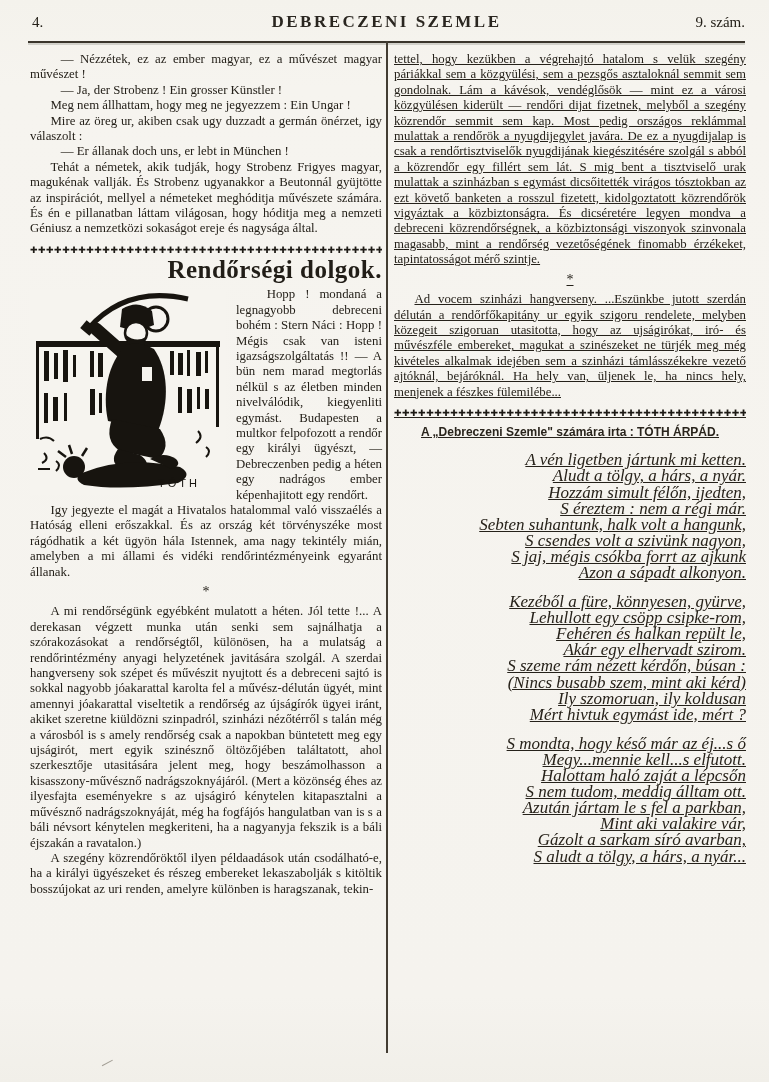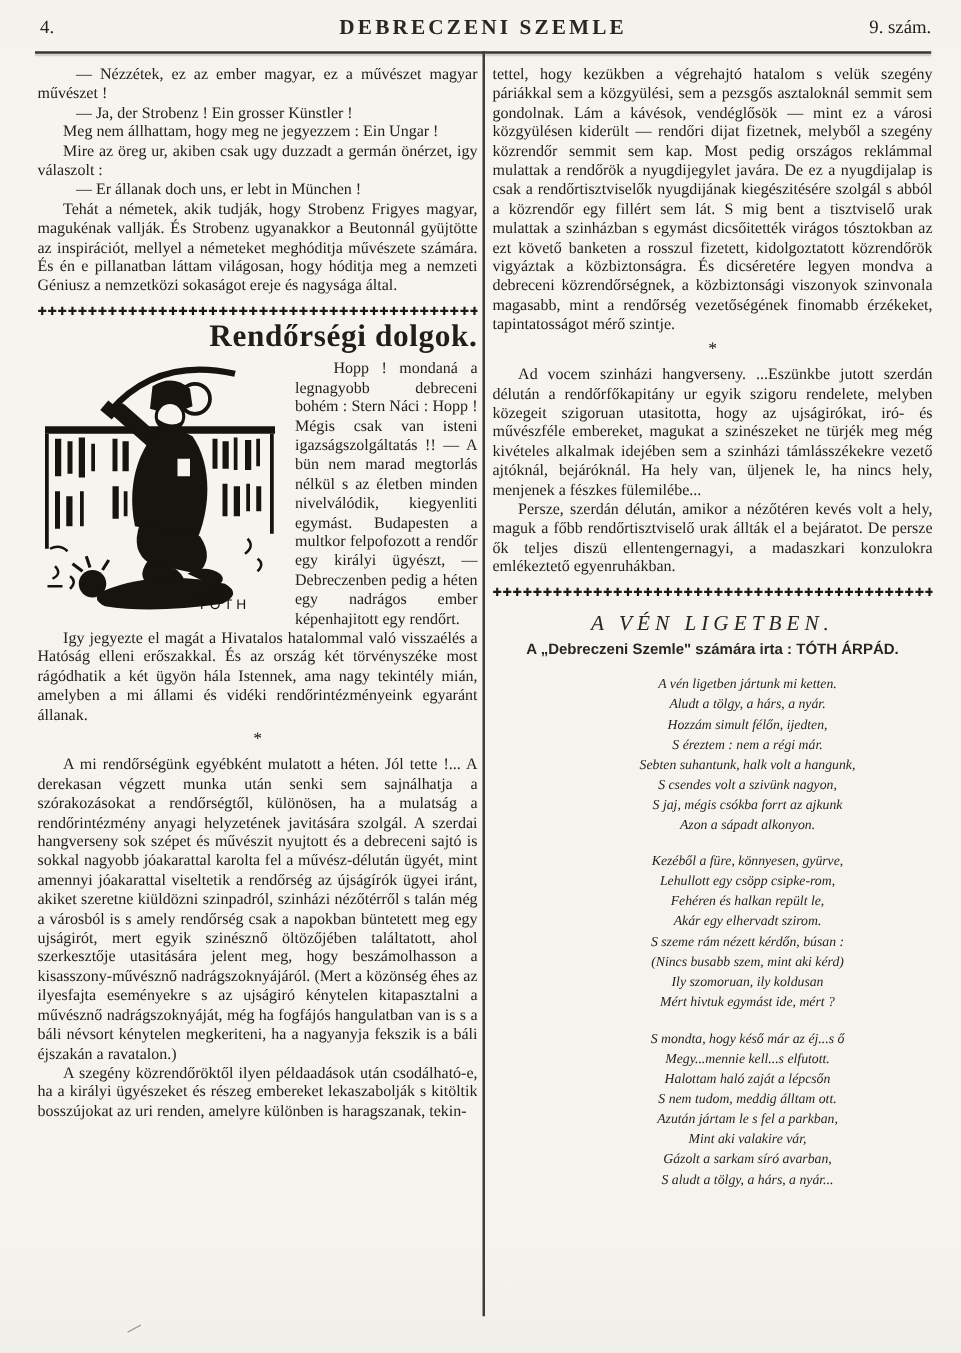--- a/index.html
+++ b/index.html
@@ -29,21 +29,21 @@
     position:absolute;left:386px;top:41px;width:1.5px;height:1012px;
     background:#433d33;
   }
   
   .col{
     position:absolute;top:52px;width:352px;
     font-size:12.8px;line-height:15.4px;text-align:justify;
     color:#25211a;
   }
   .col-left{left:30px;}
-  .col-right{left:394px;}
+  .col-right{left:394px;text-decoration:underline;}
   p{margin:0;text-indent:1.6em;}
   p.dialog{text-indent:2.4em;}
   .asterisk{text-align:center;text-indent:0;margin:4px 0 5px 0;font-size:14px;}
   
   .ornament{
     text-indent:0;text-align:left;white-space:nowrap;overflow:hidden;
     font-family:"DejaVu Sans",sans-serif;
     font-size:9px;letter-spacing:0.5px;color:#1d1a15;
     margin:7px 0 6px 0;line-height:12px;
   }
@@ -63,22 +63,22 @@
   .poem-title{
     text-align:center;text-indent:0;font-style:italic;
     font-size:17px;letter-spacing:4px;margin:10px 0 6px 0;color:#2a251d;
   }
   .poem-byline{
     text-align:center;text-indent:0;
     font-family:"Liberation Sans","DejaVu Sans",sans-serif;
     font-size:12px;font-weight:700;margin:0 0 10px 0;color:#2a251d;
   }
   .stanza{
-    white-space:pre-line;text-align:center;text-indent:0;
-    font-style:italic;font-size:11px;line-height:16.1px;
+    white-space:pre-line;text-align:right;text-indent:0;
+    font-style:italic;font-size:17px;line-height:16.1px;
     margin:12px 0 13px 56px;color:#27221a;
   }
   .pencil-mark{
     position:absolute;left:103px;top:1062px;width:12px;height:7px;
     border-top:1.5px solid #8d887e;transform:rotate(-28deg);opacity:.8;
   }
 </style>
 </head>
 <body>
 
@@ -179,25 +179,23 @@
     <p>Igy jegyezte el magát a Hivatalos hatalommal való visszaélés a Hatóság elleni erőszakkal. És az ország két törvényszéke most rágódhatik a két ügyön hála Istennek, ama nagy tekintély mián, amelyben a mi állami és vidéki rendőrintézményeink egyaránt állanak.</p>
     <p class="asterisk">*</p>
     <p>A mi rendőrségünk egyébként mulatott a héten. Jól tette !... A derekasan végzett munka után senki sem sajnálhatja a szórakozásokat a rendőrségtől, különösen, ha a mulatság a rendőrintézmény anyagi helyzetének javitására szolgál. A szerdai hangverseny sok szépet és művészit nyujtott és a debreceni sajtó is sokkal nagyobb jóakarattal karolta fel a művész-délután ügyét, mint amennyi jóakarattal viseltetik a rendőrség az újságírók ügyei iránt, akiket szeretne kiüldözni szinpadról, szinházi nézőtérről s talán még a városból is s amely rendőrség csak a napokban büntetett meg egy ujságirót, mert egyik szinésznő öltözőjében találtatott, ahol szerkesztője utasitására jelent meg, hogy beszámolhasson a kisasszony-művésznő nadrágszoknyájáról. (Mert a közönség éhes az ilyesfajta eseményekre s az ujságiró kénytelen kitapasztalni a művésznő nadrágszoknyáját, még ha fogfájós hangulatban van is s a báli névsort kénytelen megkeriteni, ha a nagyanyja fekszik is a báli éjszakán a ravatalon.)</p>
     <p>A szegény közrendőröktől ilyen példaadások után csodálható-e, ha a királyi ügyészeket és részeg embereket lekaszabolják s kitöltik bosszújokat az uri renden, amelyre különben is haragszanak, tekin-</p>
   </div>
 
   <div class="col col-right">
     <p style="text-indent:0">tettel, hogy kezükben a végrehajtó hatalom s velük szegény páriákkal sem a közgyülési, sem a pezsgős asztaloknál semmit sem gondolnak. Lám a kávésok, vendéglősök — mint ez a városi közgyülésen kiderült — rendőri dijat fizetnek, melyből a szegény közrendőr semmit sem kap. Most pedig országos reklámmal mulattak a rendőrök a nyugdijegylet javára. De ez a nyugdijalap is csak a rendőrtisztviselők nyugdijának kiegészitésére szolgál s abból a közrendőr egy fillért sem lát. S mig bent a tisztviselő urak mulattak a szinházban s egymást dicsőitették virágos tósztokban az ezt követő banketen a rosszul fizetett, kidolgoztatott közrendőrök vigyáztak a közbiztonságra. És dicséretére legyen mondva a debreceni közrendőrségnek, a közbiztonsági viszonyok szinvonala magasabb, mint a rendőrség vezetőségének finomabb érzékeket, tapintatosságot mérő szintje.</p>
     <p class="asterisk">*</p>
     <p>Ad vocem szinházi hangverseny. ...Eszünkbe jutott szerdán délután a rendőrfőkapitány ur egyik szigoru rendelete, melyben közegeit szigoruan utasitotta, hogy az ujságirókat, iró- és művészféle embereket, magukat a szinészeket ne türjék meg még kivételes alkalmak idejében sem a szinházi támlásszékekre vezető ajtóknál, bejáróknál. Ha hely van, üljenek le, ha nincs hely, menjenek a fészkes fülemilébe...</p>
-    <p>Persze, szerdán délután, amikor a nézőtéren kevés volt a hely, maguk a főbb rendőrtisztviselő urak állták el a bejáratot. De persze ők teljes diszü ellentengernagyi, a madaszkari konzulokra emlékeztető egyenruhákban.</p>
 
     <p class="ornament">✚✚✚✚✚✚✚✚✚✚✚✚✚✚✚✚✚✚✚✚✚✚✚✚✚✚✚✚✚✚✚✚✚✚✚✚✚✚✚✚✚✚✚✚</p>
 
-    <p class="poem-title">A VÉN LIGETBEN.</p>
     <p class="poem-byline">A „Debreczeni Szemle" számára irta : TÓTH ÁRPÁD.</p>
 
     <div class="stanza">A vén ligetben jártunk mi ketten.
 Aludt a tölgy, a hárs, a nyár.
 Hozzám simult félőn, ijedten,
 S éreztem : nem a régi már.
 Sebten suhantunk, halk volt a hangunk,
 S csendes volt a szivünk nagyon,
 S jaj, mégis csókba  forrt az ajkunk
 Azon a sápadt alkonyon.</div>

